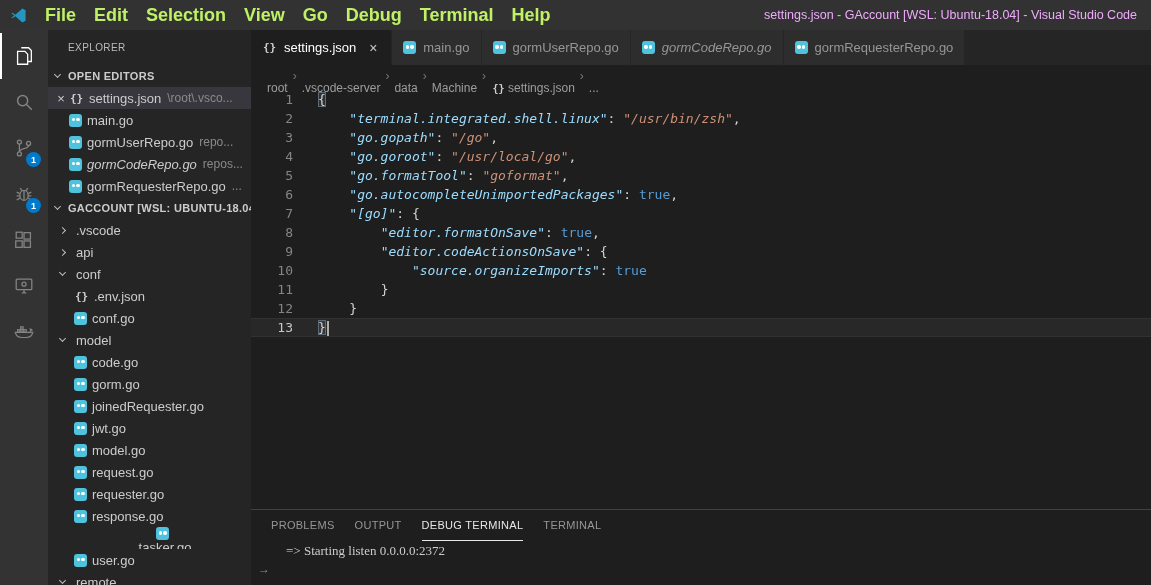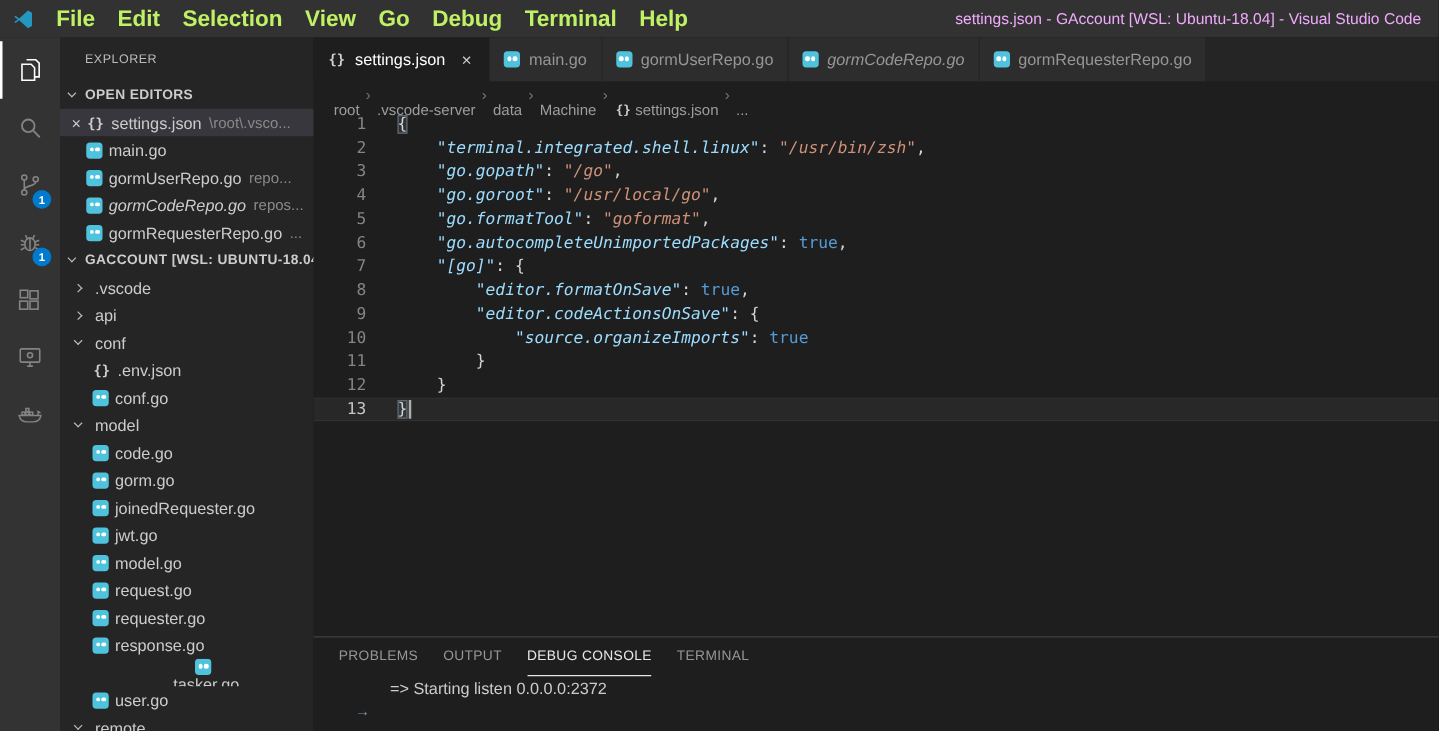--- a/index.html
+++ b/index.html
@@ -68,21 +68,21 @@
   .tok.bool { color:var(--boolean,#569cd6); }
   .tok.pn { color:#d4d4d4; }
   .tok.brkt { color:#d4d4d4; background:rgba(90,100,110,.28); outline:1px solid #5e6b77; outline-offset:-1px; }
   .cursor { display:inline-block; width:2px; height:15px; background:#aeafad; vertical-align:middle; margin-left:1px; }
 
   
   .panel { flex:0 0 76px; border-top:1px solid #414141; display:flex; flex-direction:column; background:#1e1e1e; }
   .panel-tabs { height:31px; flex:0 0 31px; display:flex; align-items:stretch; padding-left:20px; }
   .panel-tab { display:flex; align-items:center; margin-right:20px; font-size:11px; letter-spacing:.3px; color:#969696; border-bottom:1px solid transparent; cursor:default; }
   .panel-tab.active { color:#e7e7e7; border-bottom-color:#e7e7e7; }
-  .panel-body { font-family:Liberation Sans, sans-serif; font-size:13px; line-height:19px; color:#cccccc;margin-left:26px; }
+  .panel-body { font-family:Liberation Serif, serif; font-size:13px; line-height:19px; color:#cccccc; }
   .console-line { padding-left:35px; }
   .console-prompt { padding-left:7px; color:#7897ab; font-size:12px; }
 </style>
 </head>
 <body>
 
 <div class="titlebar">
   <div class="logo">
     <svg width="17" height="17" viewBox="0 0 24 24">
         <path fill="#2596be" d="M17.5 2 7.5 11 3.5 8 2 9l4 3-4 3 1.5 1 4-3 10 9 4.5-2.5v-15z"></path>
@@ -429,21 +429,21 @@
         </div>
         <div class="code-line current">
           <div class="gutter">13</div>
           <div class="code-text"><span class="tok brkt">}</span><span class="cursor"></span></div>
         </div>
       </div>
     <div class="panel">
       <div class="panel-tabs">
           <div class="panel-tab">PROBLEMS</div>
           <div class="panel-tab">OUTPUT</div>
-          <div class="panel-tab active">DEBUG CONSOLE</div>
+          <div class="panel-tab active">DEBUG TERMINAL</div>
           <div class="panel-tab">TERMINAL</div>
         </div>
       <div class="panel-body">
         <div class="console-line">=&gt; Starting listen 0.0.0.0:2372</div>
         <div class="console-prompt">→</div>
       </div>
     </div>
   </div>
 </div>
 

